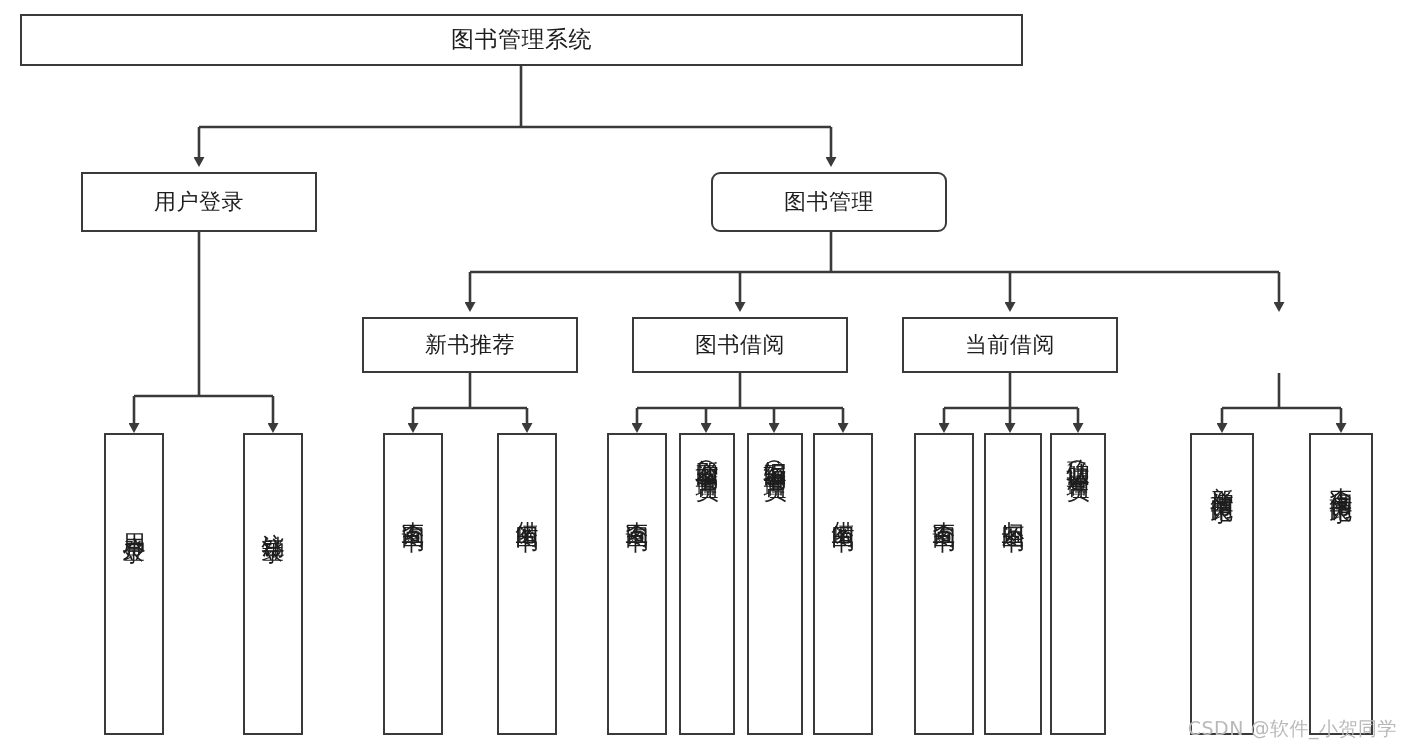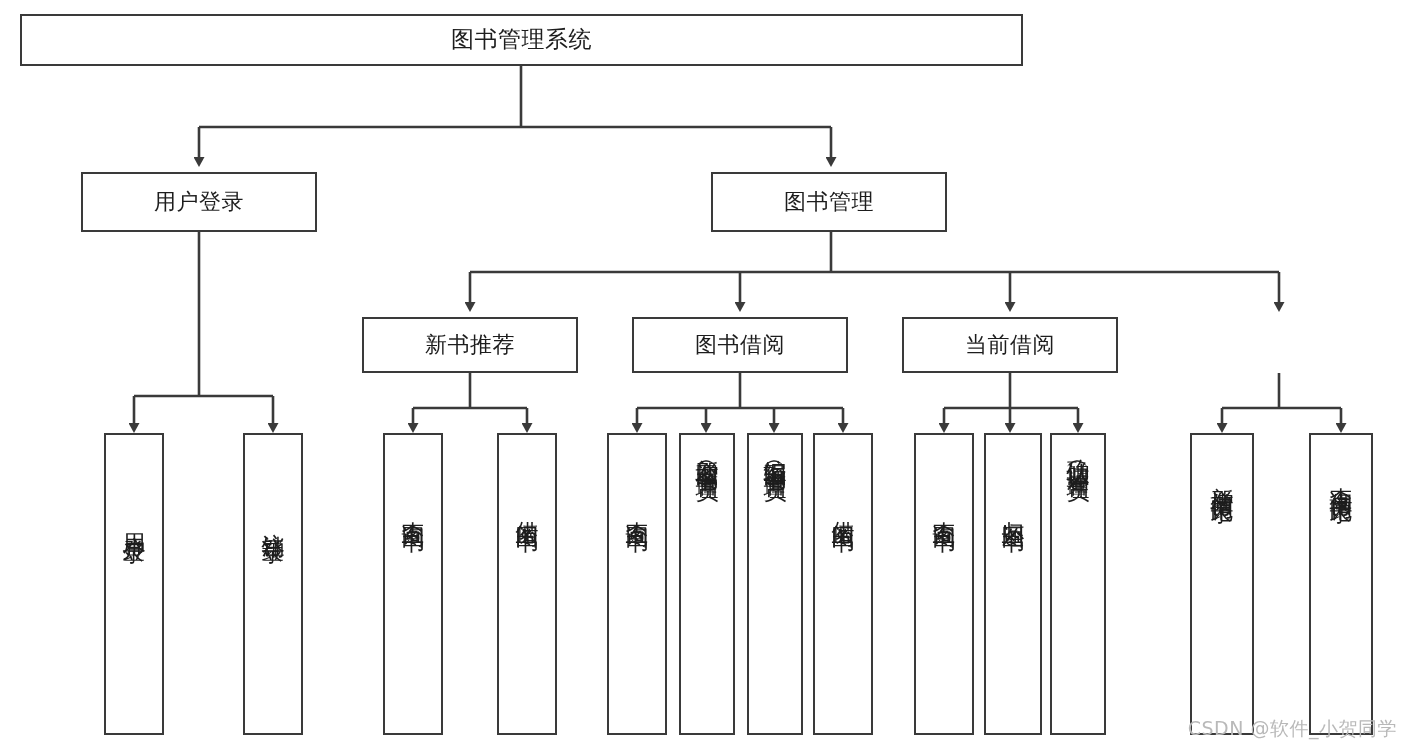--- a/index.html
+++ b/index.html
@@ -106,21 +106,21 @@
   </svg>
 
   <div class="node horiz" id="title-node" style="left:20px;top:14px;width:1003px;height:52px;">
     <span class="lbl">图书管理系统</span>
   </div>
 
   <div class="node horiz" style="left:81px;top:172px;width:236px;height:60px;">
     <span class="lbl">用户登录</span>
   </div>
 
-  <div class="node horiz" style="left:711px;top:172px;width:236px;height:60px;">
+  <div class="node horiz" style="left:711px;top:172px;width:236px;height:60px;border-radius:9px;">
     <span class="lbl">图书管理</span>
   </div>
 
   <div class="node horiz" style="left:632px;top:317px;width:216px;height:56px;">
     <span class="lbl">图书借阅</span>
   </div>
 
   <div class="node horiz" style="left:362px;top:317px;width:216px;height:56px;">
     <span class="lbl">新书推荐</span>
   </div>

